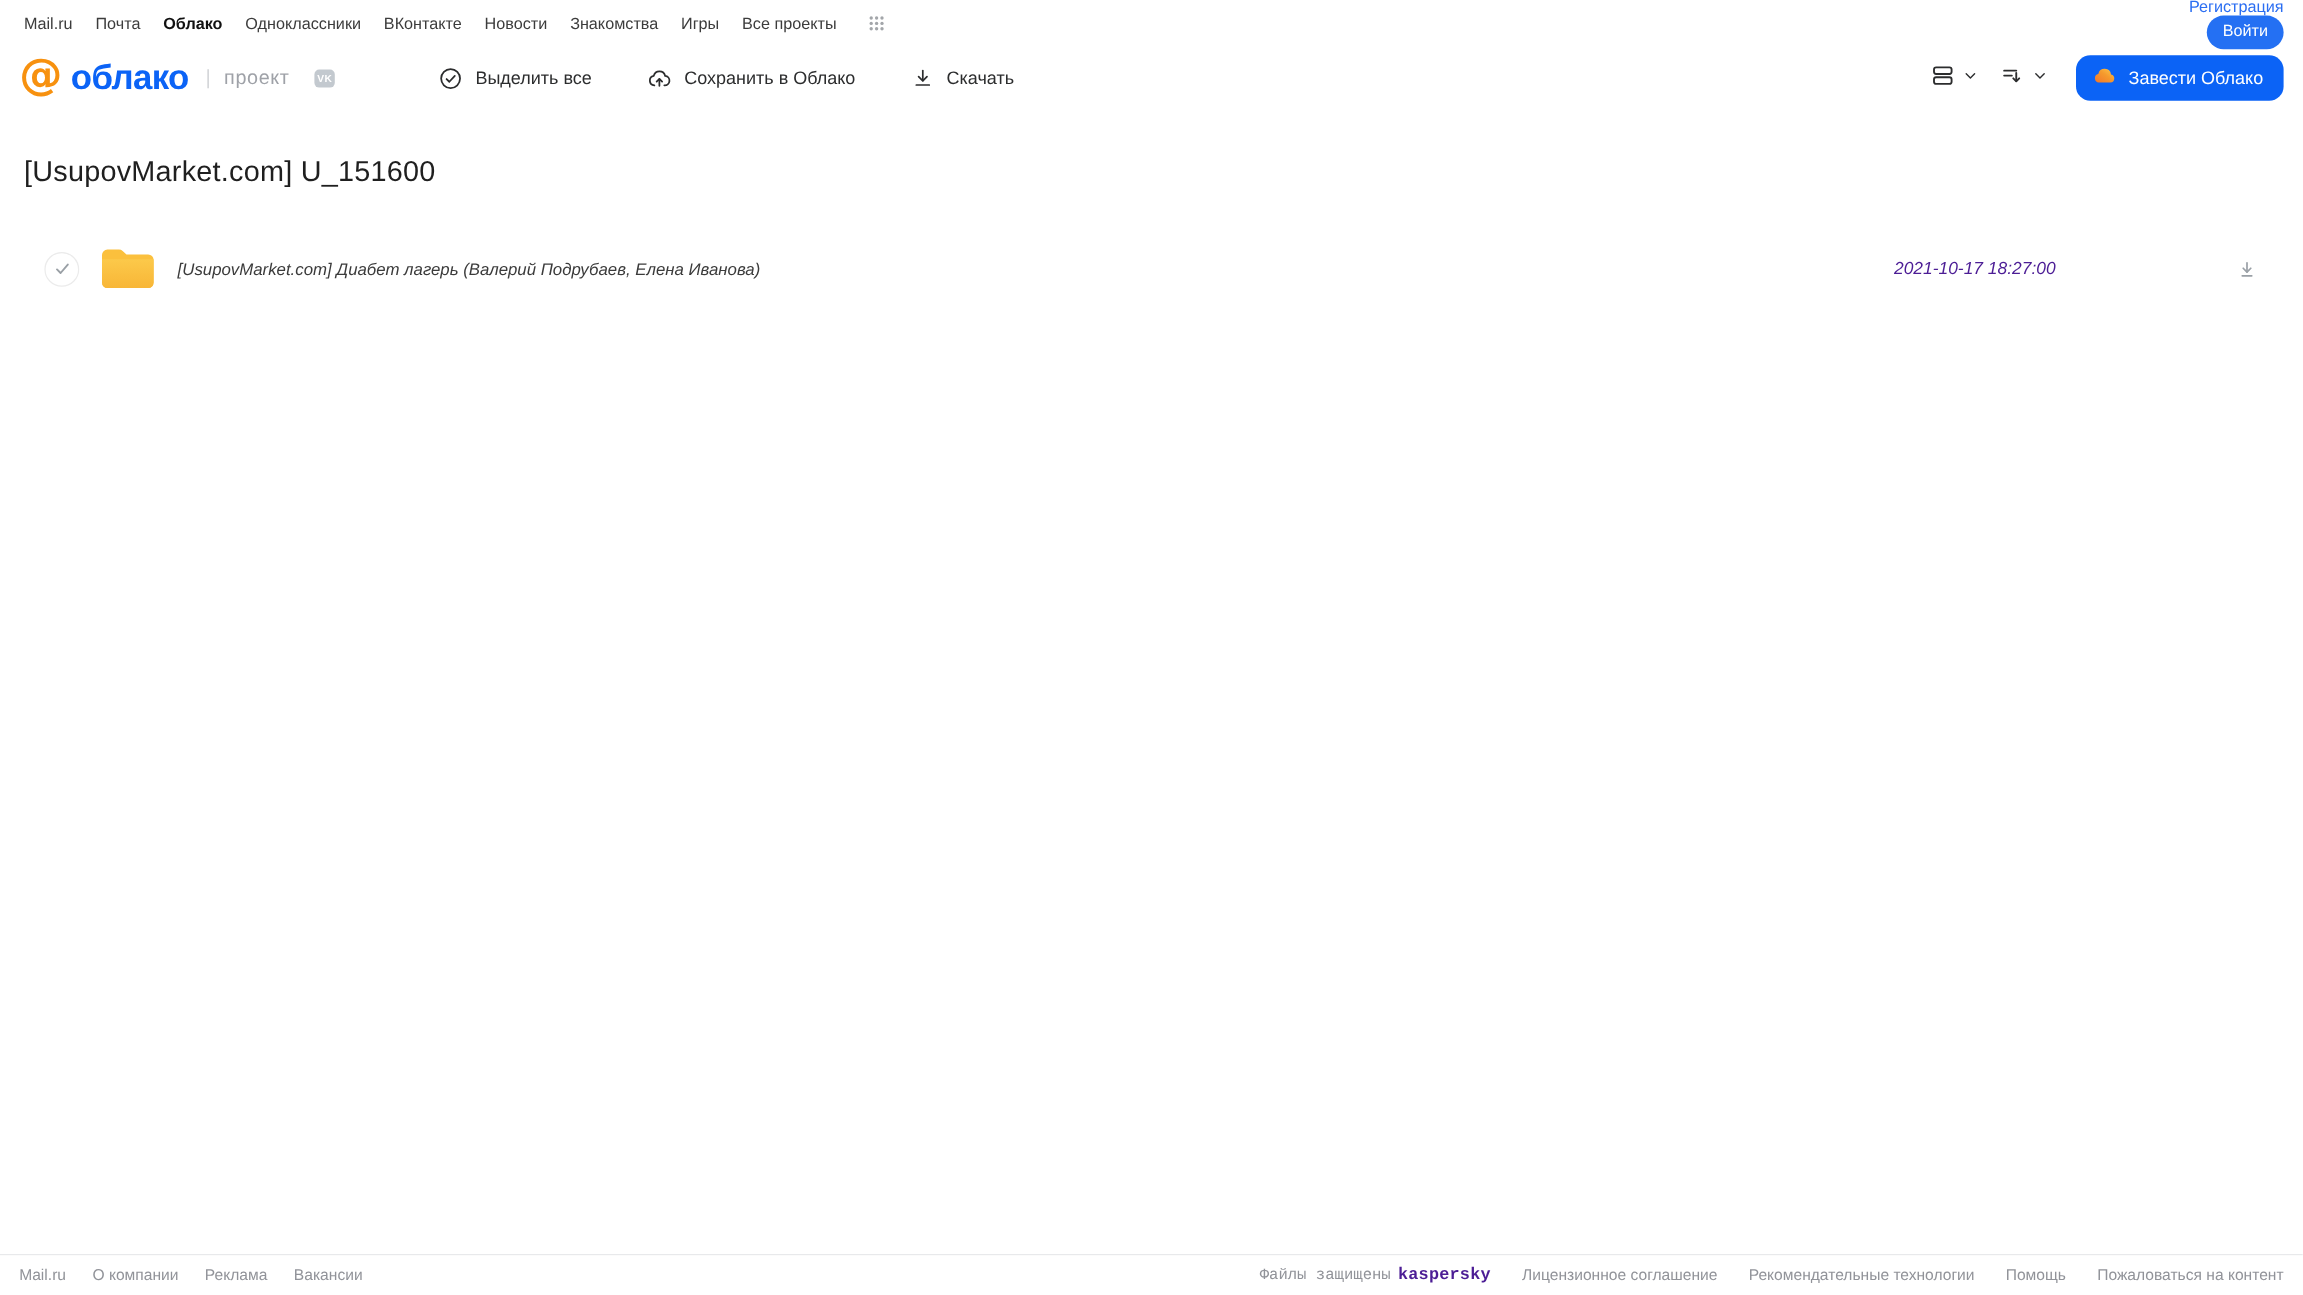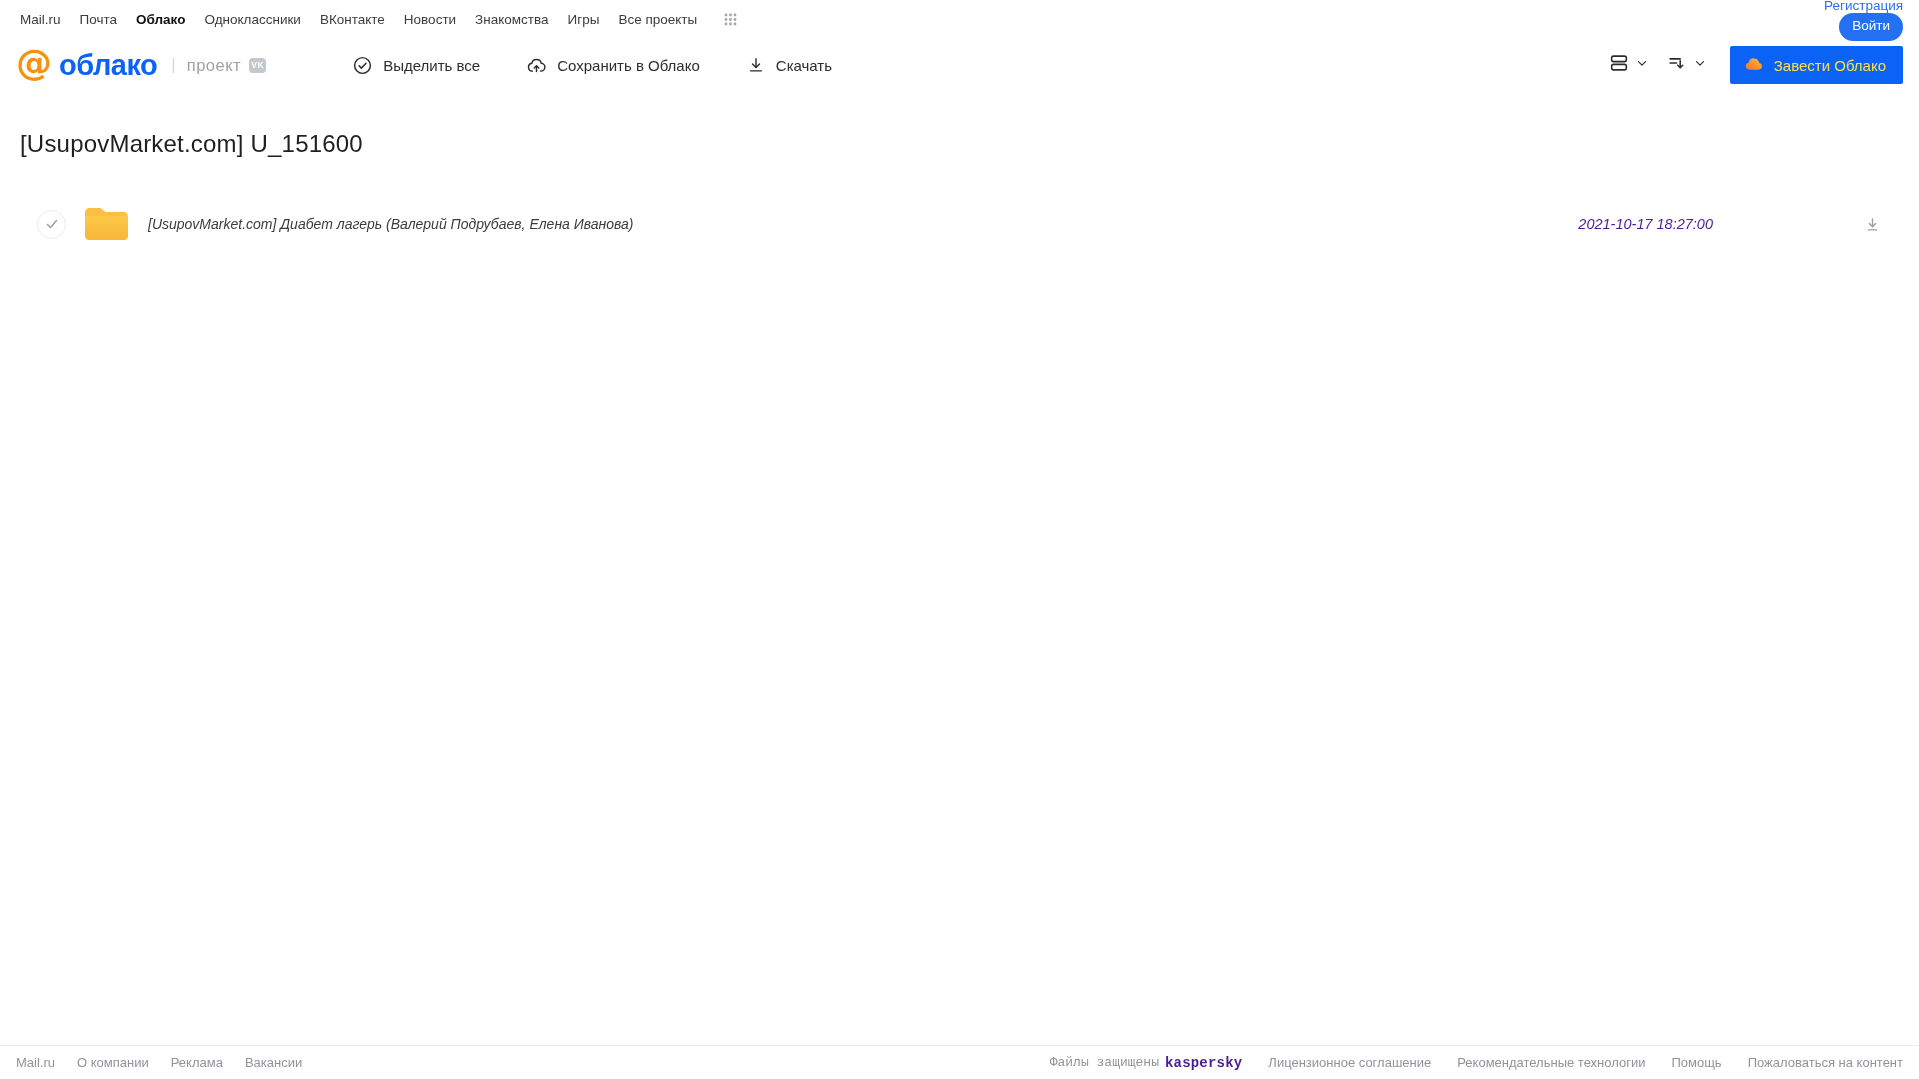--- a/index.html
+++ b/index.html
@@ -47,37 +47,37 @@
   }
   .logo-text {
     color: #0b63f6; font-weight: 700; font-size: 29px; letter-spacing: -0.5px;
     margin-left: 7px; line-height: 1;
   }
   .logo-divider { color: #d4d6d9; font-size: 17px; margin: 0 11px 0 14px; font-weight: 400; }
   .project-label { color: #9fa2a8; font-size: 16.5px; letter-spacing: 0.5px; }
   .vk-badge {
     display: inline-flex; align-items: center; justify-content: center;
     background: #c3c9cf; color: #fff; font-size: 8.5px; font-weight: 700;
-    border-radius: 4px; width: 17px; height: 15px; margin-left: 8px; letter-spacing: .4px;
+    border-radius: 4px; width: 17px; height: 15px; margin-left: 21px; letter-spacing: .4px;
   }
 
   .toolbar-actions { display: flex; align-items: center; gap: 46px; margin-left: 86px; }
   .toolbar-btn {
     display: flex; align-items: center; gap: 10px;
     background: none; border: none; cursor: pointer;
     color: #2c2d2e; font-size: 15px; font-family: "Liberation Sans", sans-serif;
   }
   .toolbar-btn svg { display: block; }
 
   .header-right { margin-left: auto; display: flex; align-items: center; gap: 17px; }
   .icon-group { display: flex; align-items: center; gap: 5px; cursor: pointer; }
   .create-cloud-btn {
     display: flex; align-items: center; gap: 9px;
-    background: #0b63f6; color: #fde047; border: none; cursor: pointer;
-    border-radius: 2px; height: 38px; padding: 0 17px 0 13px;
+    background: #0b63f6; color: #ffffff; border: none; cursor: pointer;
+    border-radius: 12px; height: 38px; padding: 0 17px 0 13px;
     font-size: 15px; margin-left: 6px; font-family: "Liberation Sans", sans-serif;
   }
 
   
   .page-title {
     font-size: 24px; font-weight: 400; color: #1f1f1f;
     margin: 36px 0 0 20px; letter-spacing: 0.2px;
   }
   .file-list { margin-top: 38px; }
   .file-row {

